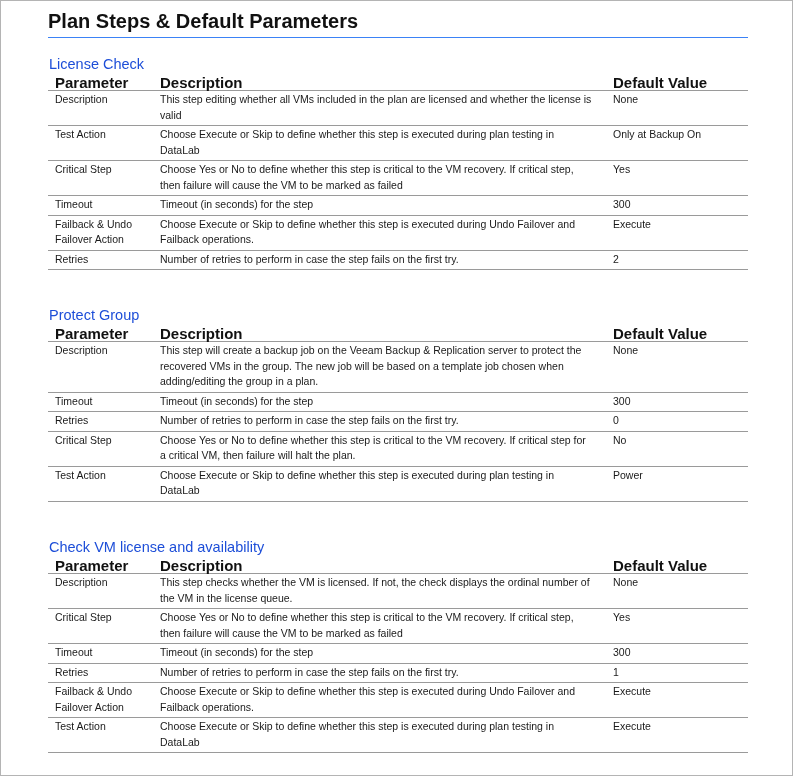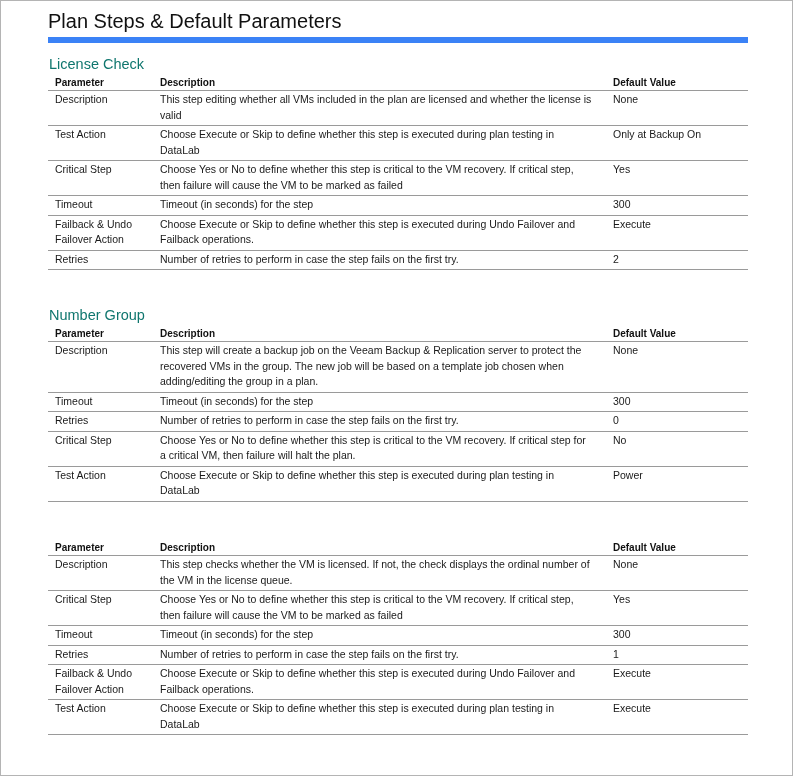--- a/index.html
+++ b/index.html
@@ -11,35 +11,36 @@
     background: #fff;
     font-family: "Liberation Sans", sans-serif;
     color: #1a1a1a;
   }
   .page-title {
     position: absolute; left: 47px; top: 7px;
     width: 700px;
     font-size: 20px; line-height: 26px;
     color: #111;
     padding-bottom: 3px;
-    border-bottom: 6px solid #3b82f6;
+    border-bottom: 1px solid #3b82f6;
+    font-weight: bold;
   }
   .section { position: absolute; left: 47px; width: 700px; }
   .section h2 {
     margin: 0; font-weight: normal;
     font-size: 14.5px; line-height: 18px;
-    color: #0f766e;
+    color: #1d4ed8;
     padding-left: 1px;
   }
   table { border-collapse: collapse; width: 700px; table-layout: fixed; margin-top: 2px; }
   col.c1 { width: 105px; }
   col.c2 { width: 453px; }
   col.c3 { width: 142px; }
   th {
-    text-align: left; font-size: 10px; font-weight: bold;
+    text-align: left; font-size: 15px; font-weight: bold;
     padding: 2px 7px 1px 7px; line-height: 12px;
     border-bottom: 1px solid #9a9a9a;
     color: #111;
   }
   td {
     vertical-align: top; font-size: 10.5px; line-height: 15.5px;
     padding: 1px 7px 2px 7px;
     border-bottom: 1px solid #9a9a9a;
     color: #1a1a1a;
   }
@@ -95,21 +96,21 @@
           <tr>
             <td>Retries</td>
             <td class="desc">Number of retries to perform in case the step fails on the first try.</td>
             <td>2</td>
           </tr>
         </tbody>
     </table>
   </div>
 
   <div class="section" style="top:305px;">
-    <h2>Number Group</h2>
+    <h2>Protect Group</h2>
     <table>
       <colgroup>
           <col class="c1">
           <col class="c2">
           <col class="c3">
         </colgroup>
       <thead>
         <tr>
           <th>Parameter</th>
           <th>Description</th>
@@ -140,20 +141,21 @@
           <tr>
             <td>Test Action</td>
             <td class="desc">Choose Execute or Skip to define whether this step is executed during plan testing in DataLab</td>
             <td>Power</td>
           </tr>
         </tbody>
     </table>
   </div>
 
   <div class="section" style="top:537px;">
+    <h2>Check VM license and availability</h2>
     <table>
       <colgroup>
           <col class="c1">
           <col class="c2">
           <col class="c3">
         </colgroup>
       <thead>
         <tr>
           <th>Parameter</th>
           <th>Description</th>

